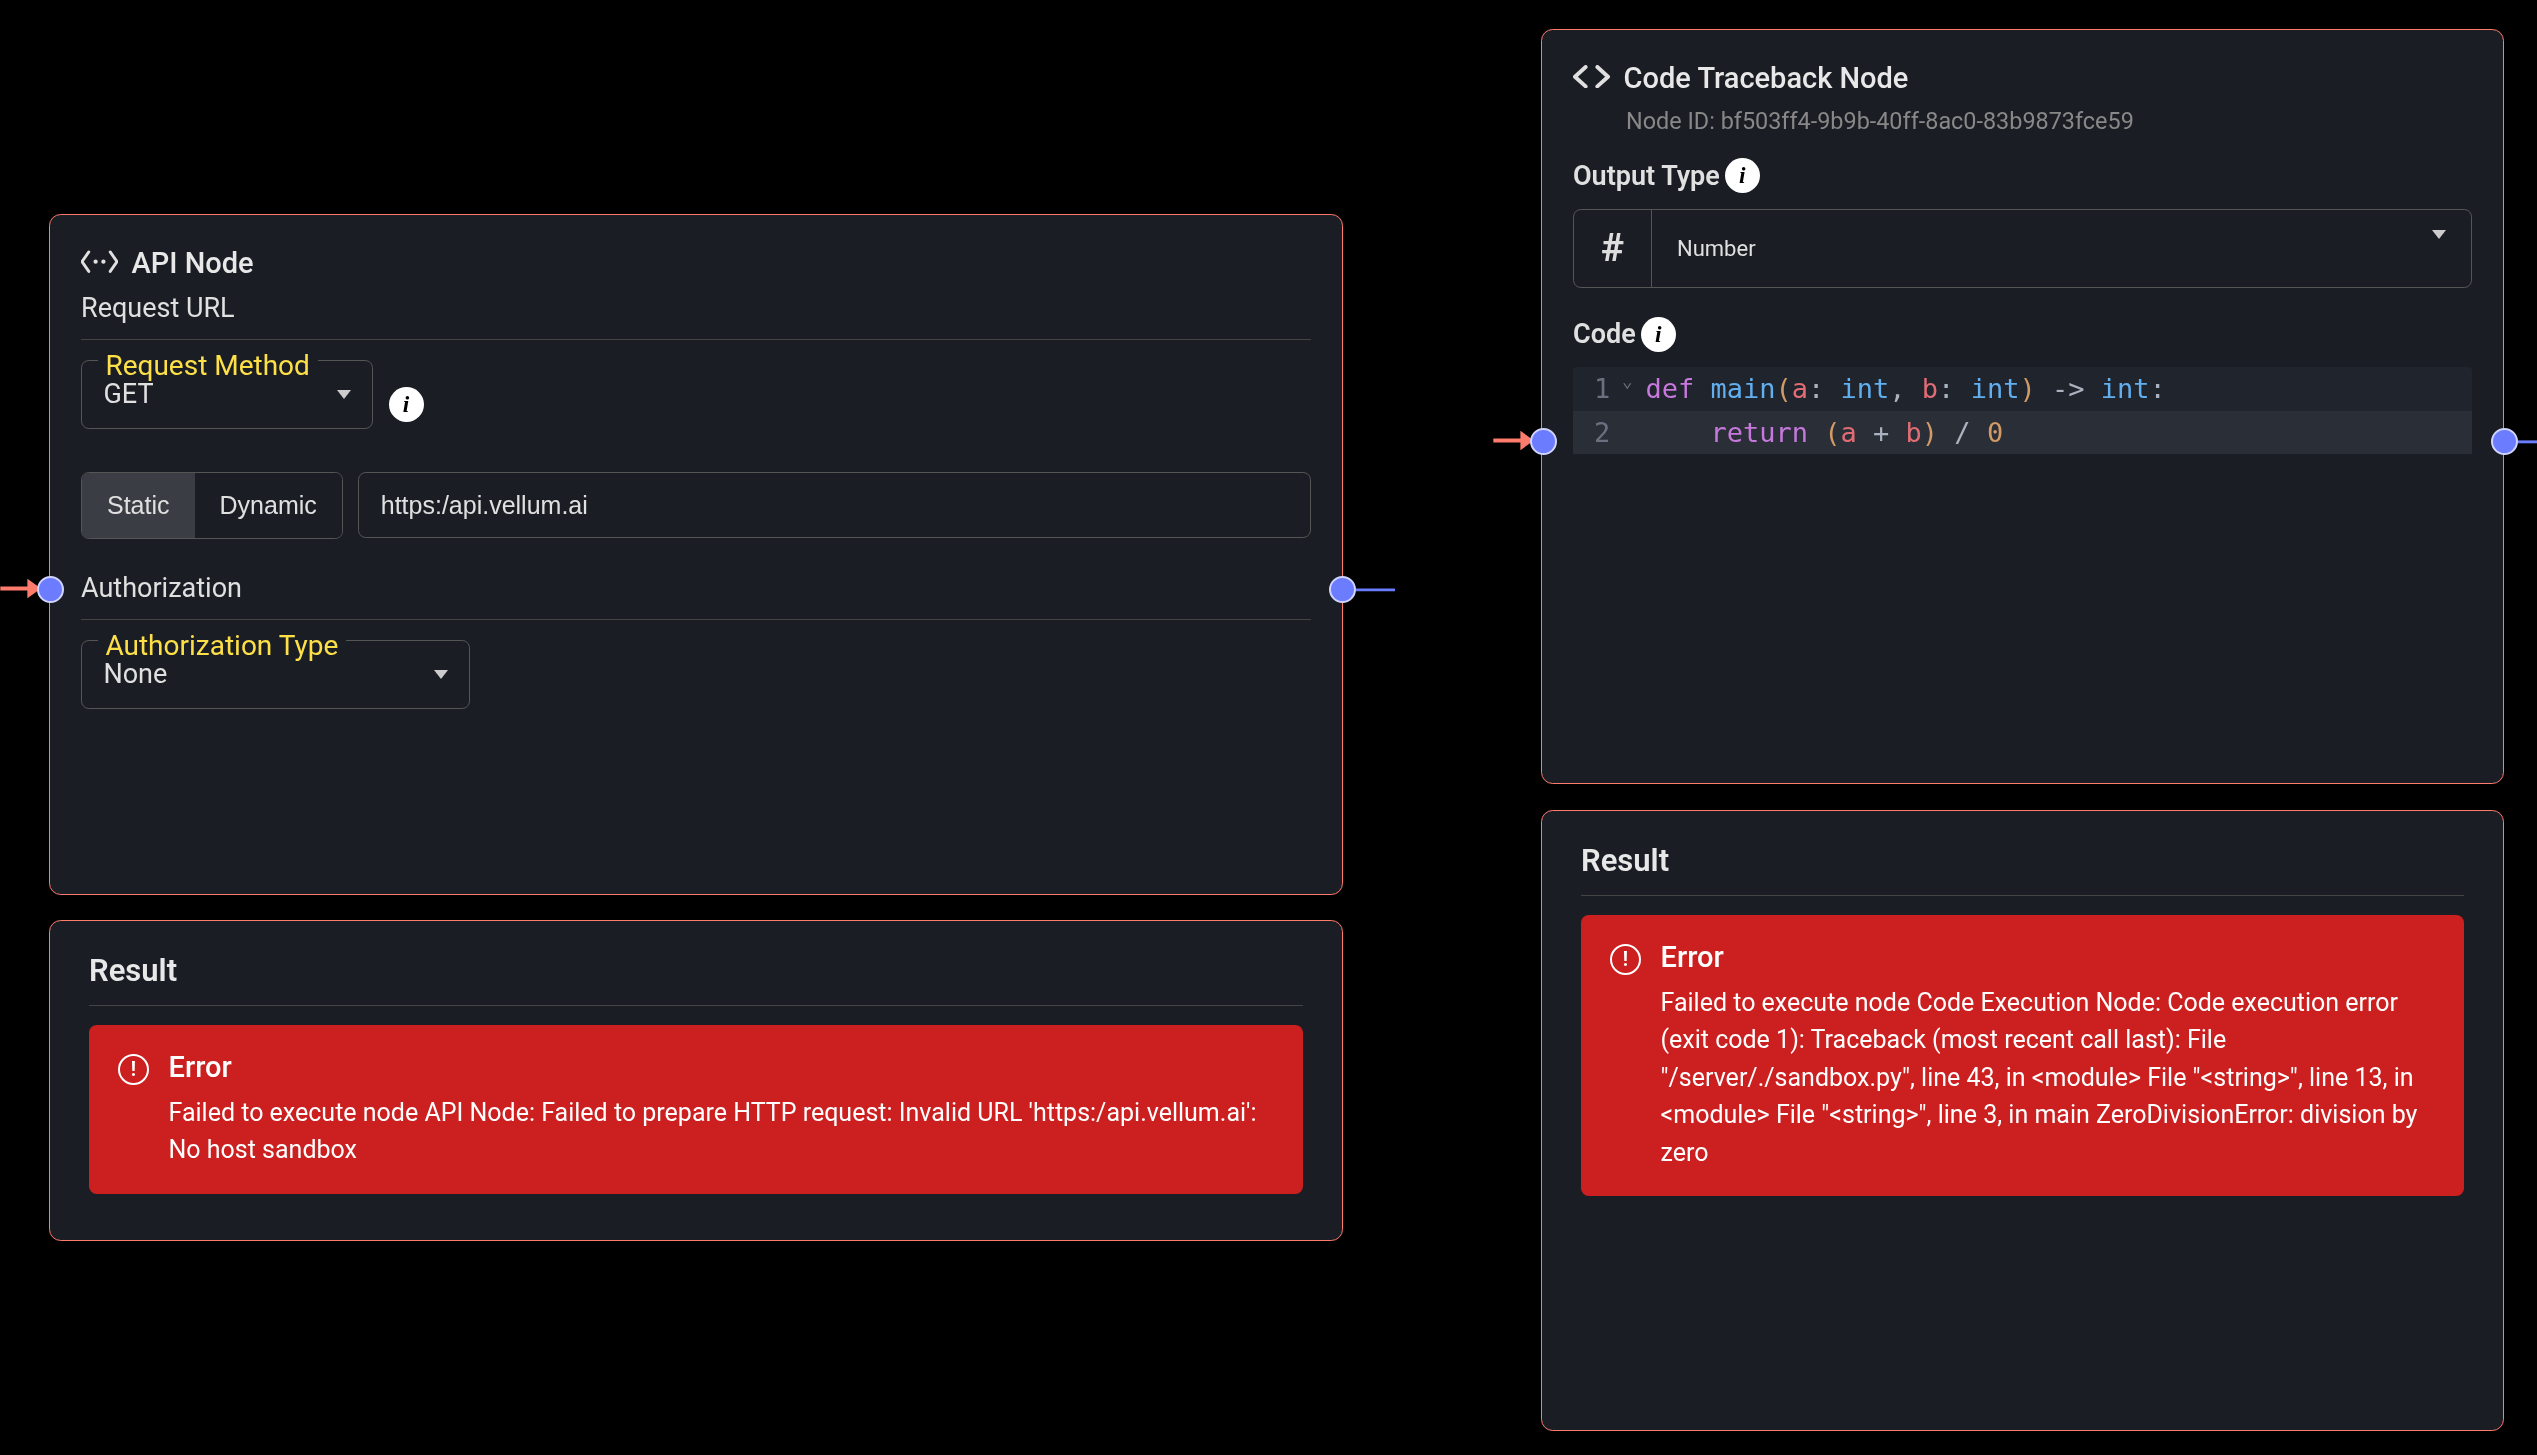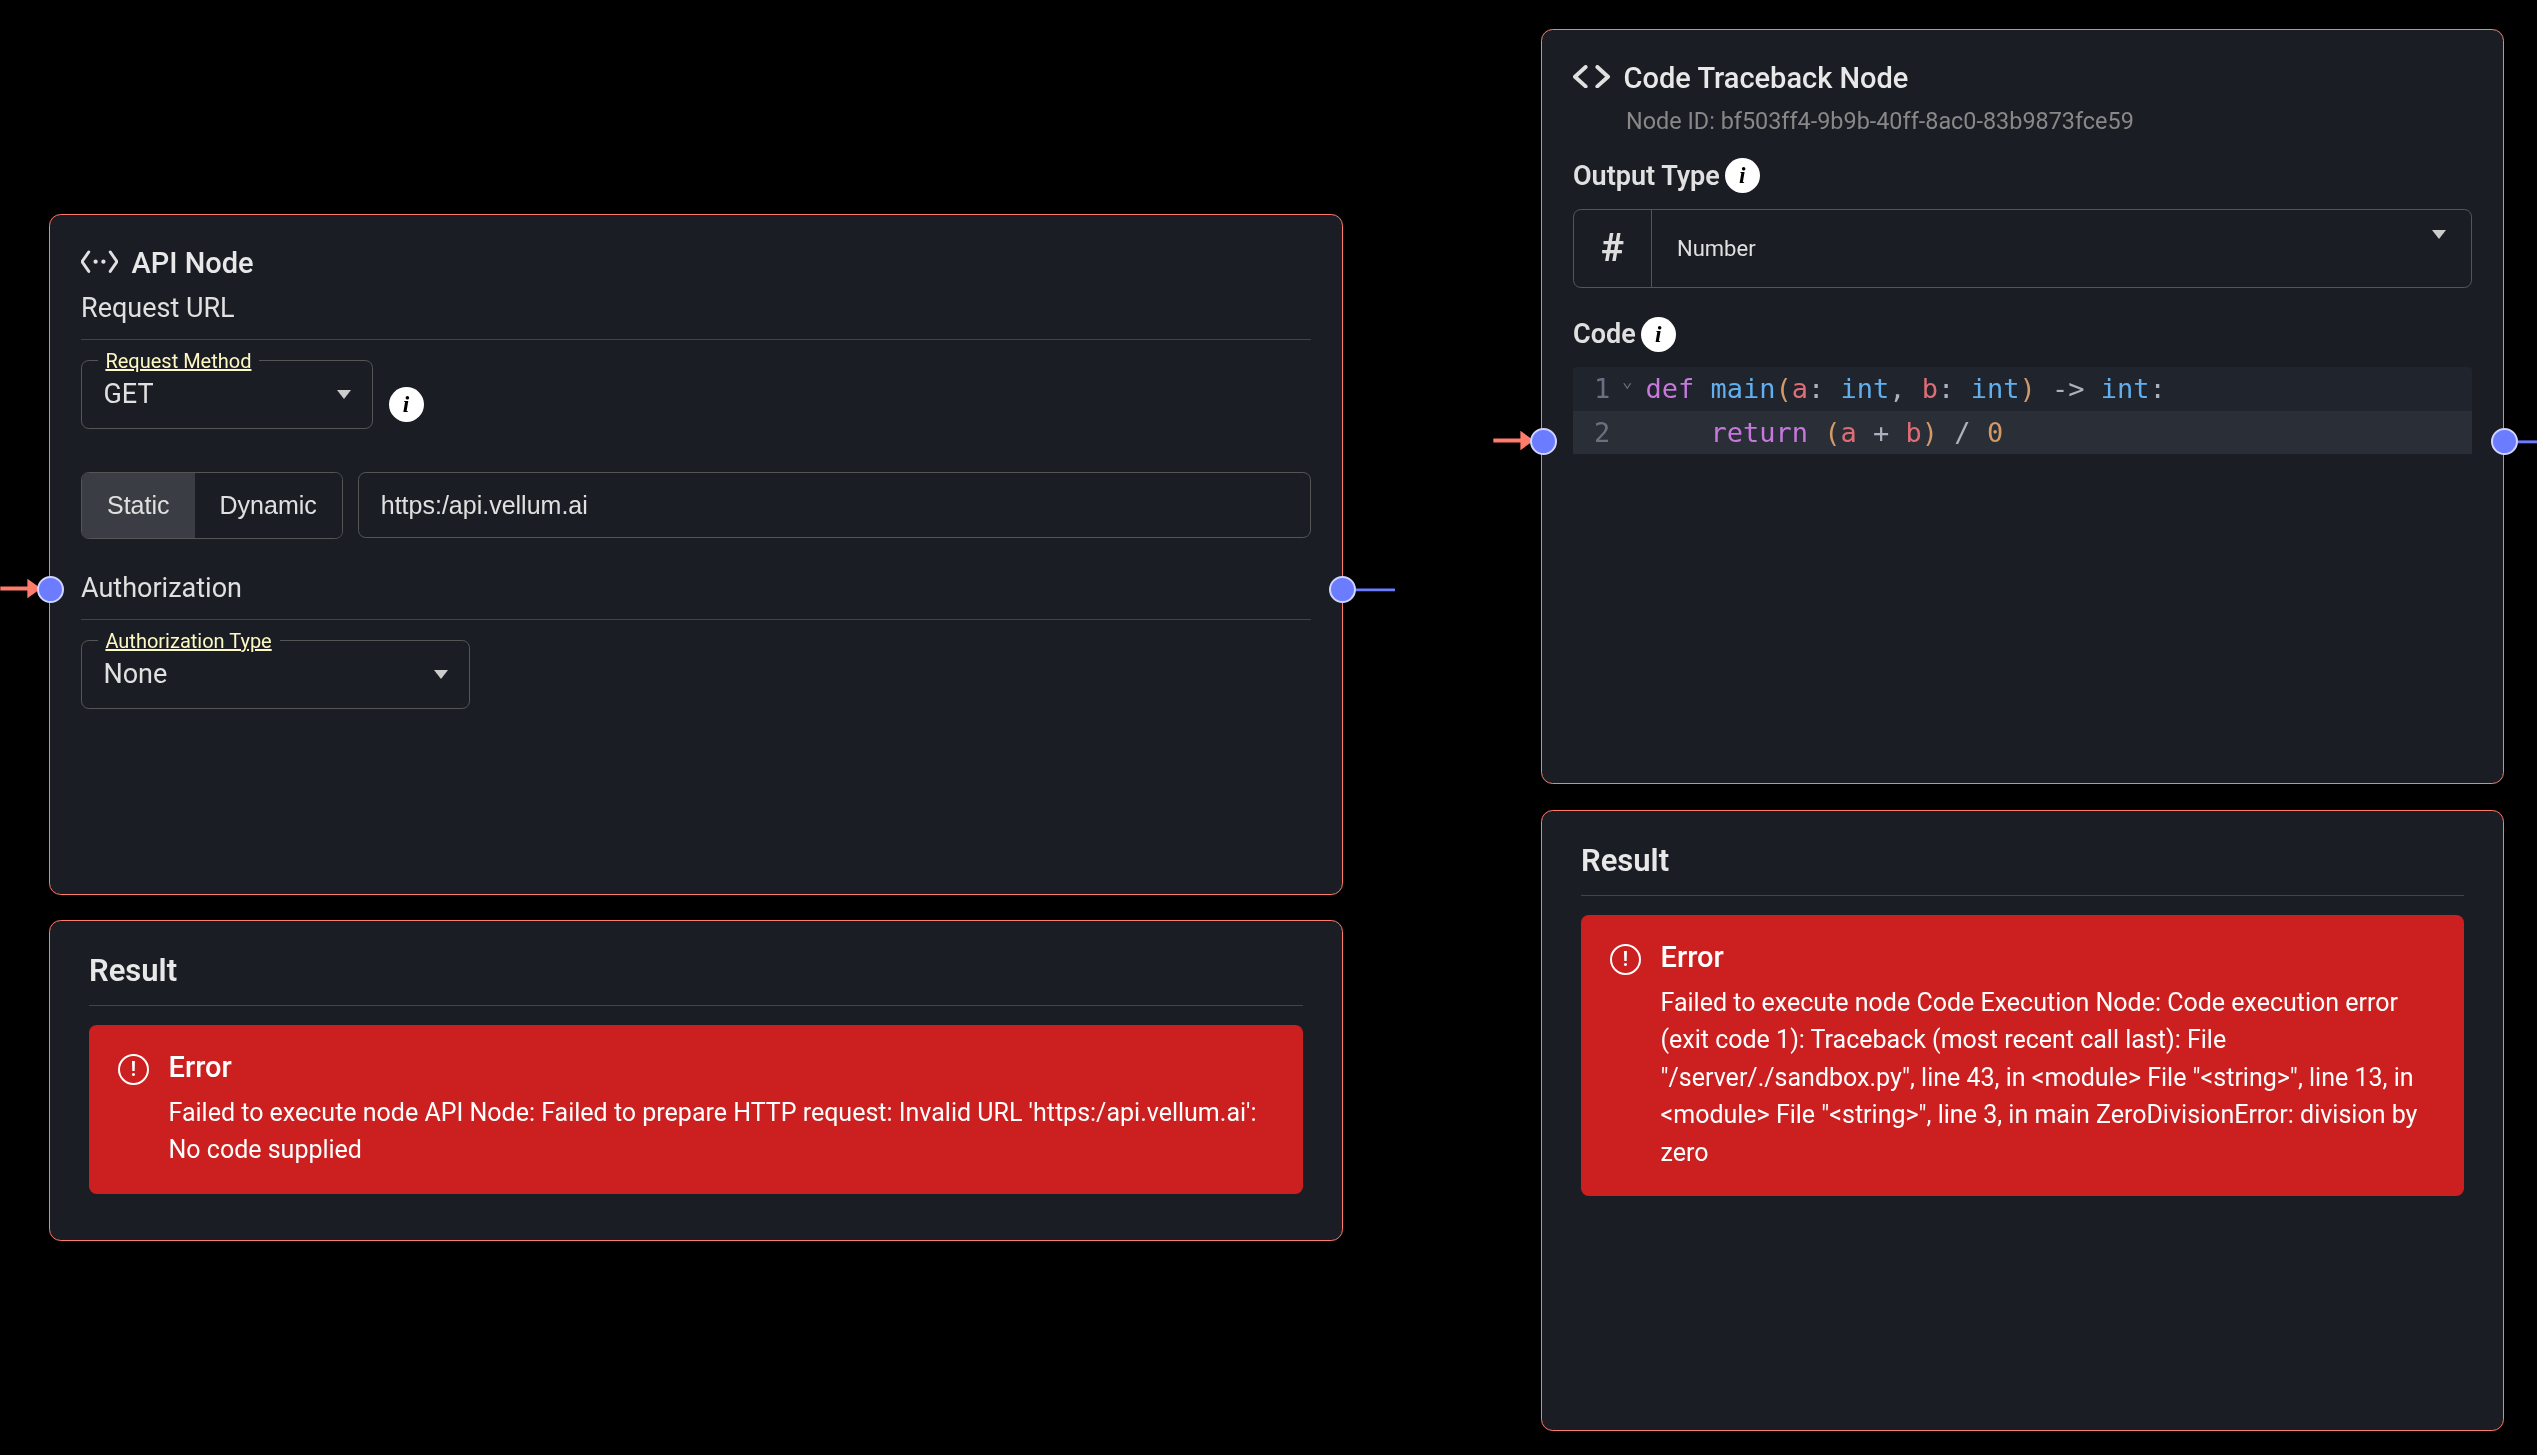--- a/index.html
+++ b/index.html
@@ -61,23 +61,22 @@
     border-radius: 7.8px;
     position: relative;
     margin-bottom: 19.5px;
   }
   .field-legend {
     position: absolute;
     top: -11.7px;
     left: 15.6px;
     background: #1a1d23;
     padding: 0 7.8px;
-    font-size: 20px;
-    color: #fef9c3;
-    text-decoration: underline;
+    font-size: 28px;
+    color: #fde047;
   }
   .select-inner {
     display: flex;
     align-items: center;
     justify-content: space-between;
     padding: 17.5px 21.4px;
     font-size: 27px;
     color: #e0e0e0;
     cursor: pointer;
   }
@@ -308,21 +307,21 @@
     <path d="M0 6 L40 6" stroke="#6b7cff" stroke-width="3"></path>
   </svg>
 
 <div class="result-card" style="left:49px; top:920px; width:1294px; height:321px;">
   <div class="result-heading">Result</div>
   <hr class="hr">
   <div class="error-box">
     <div class="error-icon">!</div>
     <div>
       <div class="error-title">Error</div>
-      <div class="error-msg">Failed to execute node API Node: Failed to prepare HTTP request: Invalid URL 'https:/api.vellum.ai': No code supplied</div>
+      <div class="error-msg">Failed to execute node API Node: Failed to prepare HTTP request: Invalid URL 'https:/api.vellum.ai': No host sandbox</div>
     </div>
   </div>
 </div>
 
 <div class="node-card" style="left:1541px; top:29px; width:963px; height:755px;">
   <div class="node-header">
     <span>
       <svg width="37" height="23.4" viewBox="0 0 38 24">
           <path d="M13 2 L2 12 L13 22" stroke="#e0e0e0" stroke-width="4" fill="none" stroke-linecap="round" stroke-linejoin="round"></path>
           <path d="M25 2 L36 12 L25 22" stroke="#e0e0e0" stroke-width="4" fill="none" stroke-linecap="round" stroke-linejoin="round"></path>

